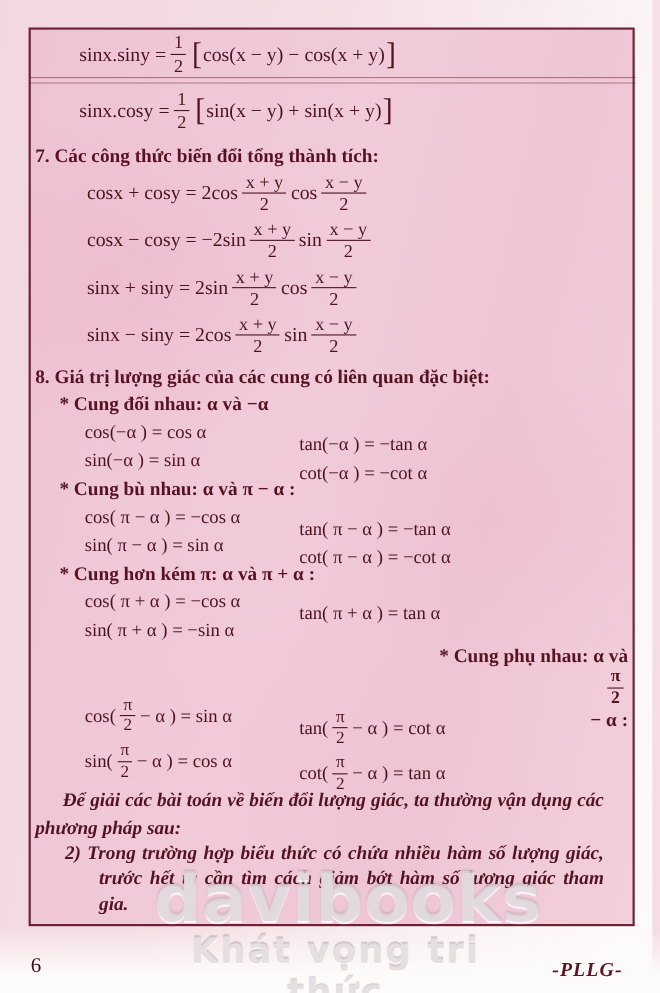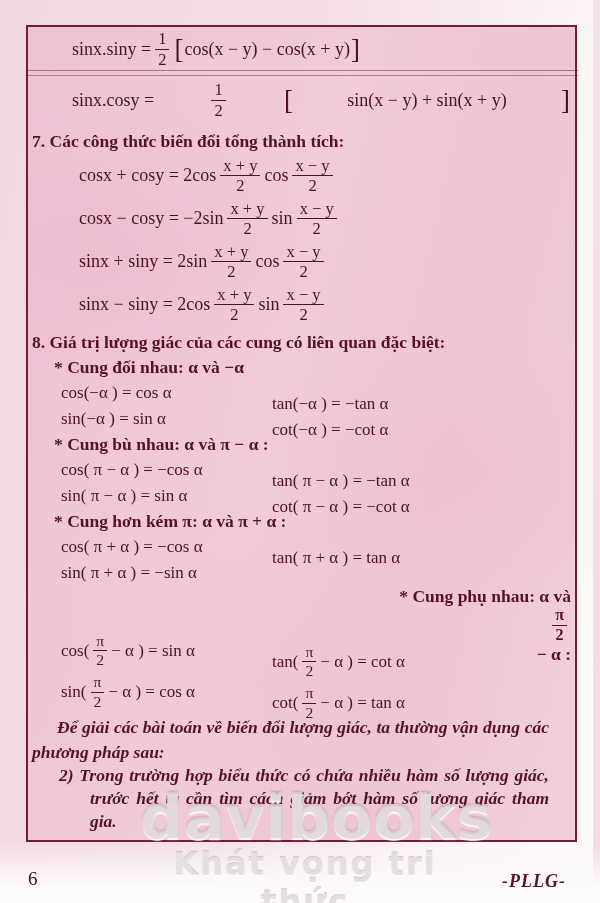--- a/index.html
+++ b/index.html
@@ -26,29 +26,29 @@
       linear-gradient(103deg,#eec3d4 0%,#f1cbd9 45%,#eec5d4 70%,#f2cfdb 100%);
     color:#4d1220;}
   .frow{display:flex;align-items:center;}
   .ft{white-space:pre;}
   .frac{display:inline-block;text-align:center;margin:0 4px;line-height:1.05;font-size:0.92em;}
   .frac .num{display:block;padding:0 3px 1px;border-bottom:1.5px solid currentColor;}
   .frac .den{display:block;padding-top:1px;}
   .bigb{font-size:1.5em;font-weight:400;margin:0 1px;transform:scaleY(1.05);}
 
   .toprow{height:42px;margin-left:40px;font-size:18px;}
-  .toprow2{height:48px;margin-left:40px;font-size:18px;justify-content:space-between;}
+  .toprow2{height:48px;margin-left:40px;font-size:18px;}
   .rule{height:4px;margin:0 -6.5px;
     border-top:1.3px solid rgba(109,33,52,.50);border-bottom:1.3px solid rgba(109,33,52,.45);}
   .h-sec{margin-top:4px;line-height:26px;font-size:17.5px;font-weight:700;color:#551222;}
   .s7row{height:43px;margin-left:47px;font-size:18px;}
   .h8{line-height:25px;}
   .subhead{margin-left:22px;line-height:25px;font-size:17.5px;font-weight:700;color:#551222;}
   .prow{position:relative;height:26px;font-size:17px;}
-  .prow .pl{position:absolute;left:29px;top:0;height:100%;display:inline-flex;align-items:center;}
+  .prow .pl{position:absolute;left:45px;top:0;height:100%;display:inline-flex;align-items:center;}
   .prow .pr{position:absolute;left:240px;top:11px;height:100%;display:inline-flex;align-items:center;}
   .prow-f{height:41.5px;}
   .subhead-f{display:flex;align-items:flex-end;height:44px;margin-left:22px;
     font-size:17.5px;font-weight:700;color:#551222;flex-direction:column;}
   .note{margin-top:2px;padding-right:22px;font-style:italic;font-weight:700;color:#511322;}
   .note-intro{font-size:17.5px;line-height:24.5px;text-align:justify;text-indent:25px;}
   .note-item{font-size:17.5px;line-height:23px;text-align:justify;
     padding-left:58px;text-indent:-31px;}
 
   

